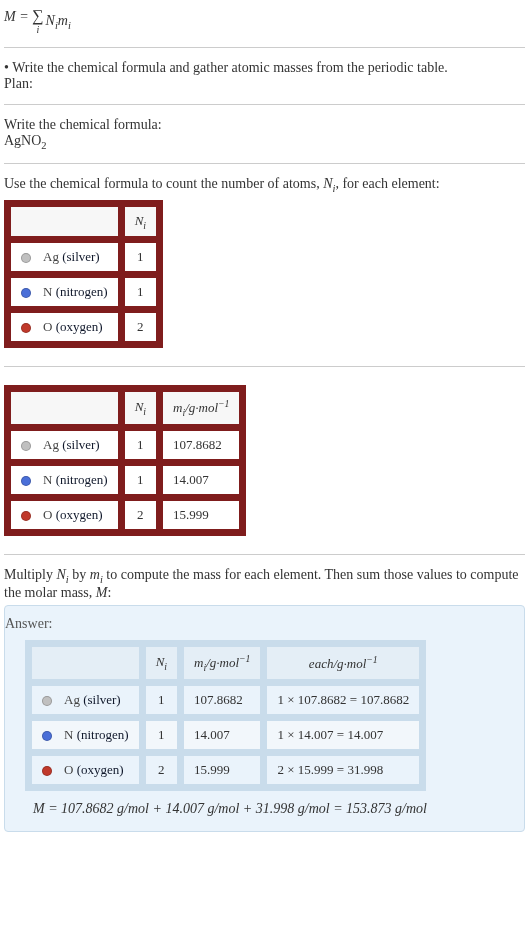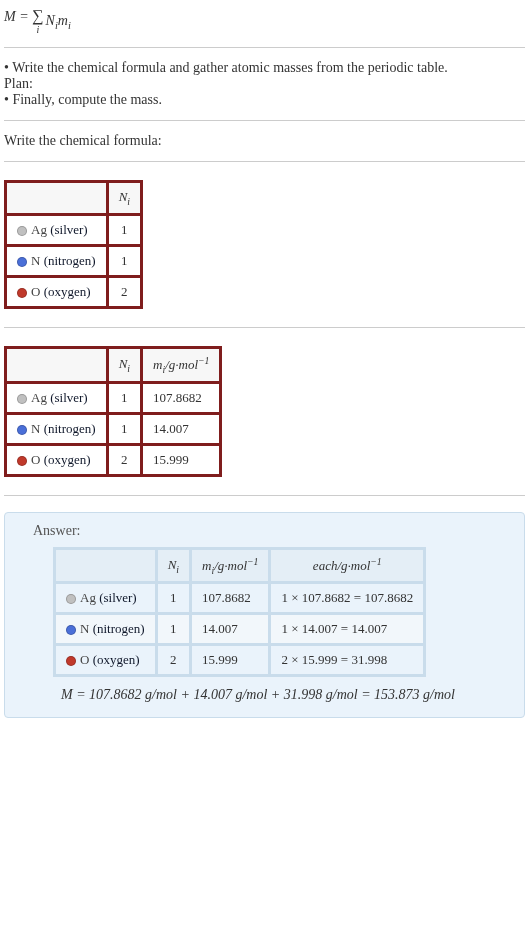--- a/index.html
+++ b/index.html
@@ -36,48 +36,48 @@
     align-items: center;
     font-style: normal;
   }
   .sum-sym .sigma { font-size: 16px; line-height: 1; }
   .sum-sym .idx { font-size: 10px; font-style: italic; }
   table.data {
     border-collapse: collapse;
     margin: 6px 0;
   }
   table.data th, table.data td {
-    border: 3px solid #7f1d1d;
+    border: 7px solid #7f1d1d;
     padding: 6px 10px;
     text-align: left;
     font-weight: normal;
     font-size: 13px;
     font-family: Liberation Serif, serif;
   }
   table.data th {
     background: #f7f7f7;
     font-style: italic;
   }
   table.data td.center, table.data th.center { text-align: center; }
   .swatch {
     display: inline-block;
     width: 10px;
     height: 10px;
     border-radius: 50%;
     margin-right: 4px;
     vertical-align: middle;
     border: 1px solid rgba(0,0,0,0.2);
   }
-  .elem-label { color: #444; }
+  .elem-label { color: #444; margin-left: 8px; }
   .elem-paren { color: #0f172a; }
   .answer-box {
     background: #eaf3fb;
     border: 1px solid #c9dceb;
     border-radius: 4px;
-    padding: 10px 14px 14px 28px;
+    padding: 10px 14px 14px 0;
     margin-top: 4px;
   }
   .answer-box .answer-title {
     color: #555;
     margin-bottom: 8px;
   }
   .answer-box table.data th,
   .answer-box table.data td {
     background: #f2f7fb;
     border-color: #c9dceb;
@@ -111,32 +111,37 @@
       </span>
     </span>
   </div>
 </div>
 
 <hr>
 
 <div class="section">
   <div>• Write the chemical formula and gather atomic masses from the periodic table.</div>
   <div>Plan:</div>
-  <div>• Finally, compute the mass.</div>
 </div>
 
 <hr>
 
 <div class="section">
   <div>Write the chemical formula:</div>
-</div>
-
-<hr>
-
-<div class="section">
+  <div class="chem">
+    <span>AgNO</span><span class="sub">2</span>
+  </div>
+</div>
+
+<hr>
+
+<div class="section">
+  <div>
+    <span>Use the chemical formula to count the number of atoms, </span><span class="mml">N</span><span class="sub mml">i</span><span>, for each element:</span>
+  </div>
   <table class="data">
     <tbody>
         <tr>
       <th></th>
       <th class="center"><span class="mml">N</span><span class="sub mml">i</span></th>
     </tr>
     <tr>
       <td><span class="swatch" style="background:#c0c0c0"></span><span class="elem-label">Ag</span> <span class="elem-paren">(silver)</span></td>
       <td class="center">1</td>
     </tr>
@@ -177,20 +182,23 @@
       <td class="center">2</td>
       <td>15.999</td>
     </tr>
   </tbody>
     </table>
 </div>
 
 <hr>
 
 <div class="section">
+  <div>
+    <span>Multiply </span><span class="mml">N</span><span class="sub mml">i</span><span> by </span><span class="mml">m</span><span class="sub mml">i</span><span> to compute the mass for each element. Then sum those values to compute the molar mass, </span><span class="mml">M</span><span>:</span>
+  </div>
 
   <div class="answer-box">
     <div class="answer-title">Answer:</div>
     <table class="data" style="margin-left:20px;">
       <tbody>
           <tr>
         <th></th>
         <th class="center"><span class="mml">N</span><span class="sub mml">i</span></th>
         <th><span class="mml">m</span><span class="sub mml">i</span><span>/g·mol</span><span class="sup">−1</span></th>
         <th class="center"><span>each/g·mol</span><span class="sup">−1</span></th>

